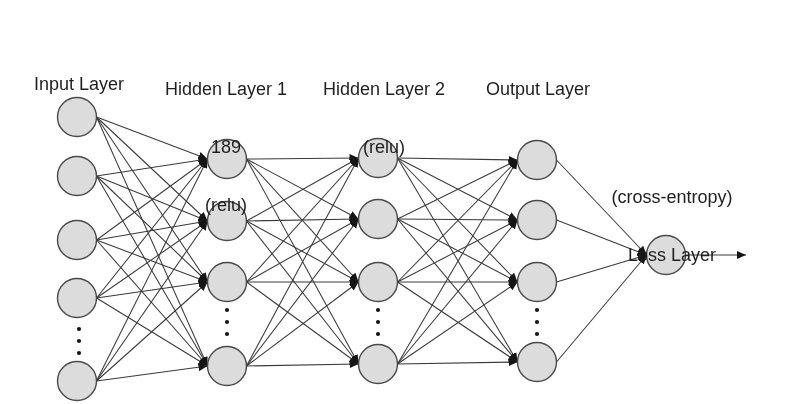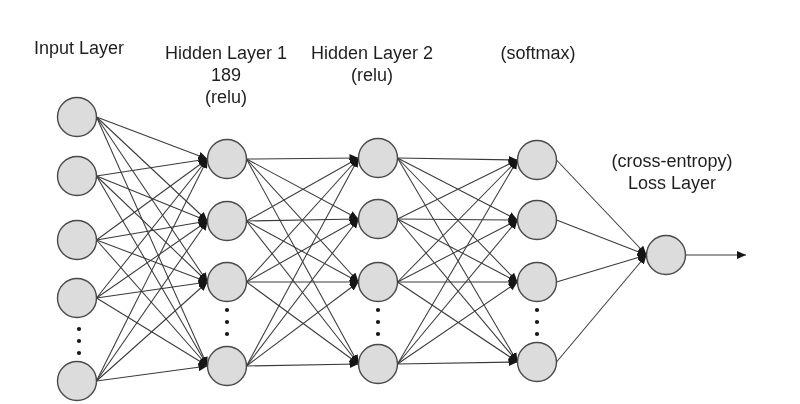--- a/index.html
+++ b/index.html
@@ -21,21 +21,21 @@
     top: 0;
   }
   .layer-label {
     position: absolute;
     text-align: center;
     font-size: 18px;
     line-height: 22px;
     color: #1f1f1f;
     white-space: nowrap;
   }
-  .layer-label div { width: 100%; }
+  .layer-label div { width: 100%; margin-top: 36px; }
 </style>
 </head>
 <body>
 
 <div class="canvas">
 
   <svg id="net-svg" width="800" height="404" viewBox="0 0 800 404">
       <defs>
         <marker id="ah" markerWidth="9" markerHeight="8" refX="9" refY="4" orient="auto" markerUnits="userSpaceOnUse">
           <path d="M0,0 L9,4 L0,8 z" fill="#161616"></path>
@@ -133,27 +133,27 @@
   <div class="layer-label" style="left:-1px; top:37px; width:160px;">
     <div>Input Layer</div>
   </div>
 
   <div class="layer-label" style="left:146px; top:42px; width:160px;text-align:center;">
     <div>Hidden Layer 1</div>
     <div>189</div>
     <div>(relu)</div>
   </div>
 
-  <div class="layer-label" style="left:292px; top:42px; width:160px;">
+  <div class="layer-label" style="left:304px; top:42px; width:160px;">
     <div>Hidden Layer 2</div>
     <div>(relu)</div>
   </div>
 
   <div class="layer-label" style="left:458px; top:42px; width:160px;">
-    <div>(softmax)</div>
+    <div>Output Layer</div>
   </div>
 
   <div class="layer-label" style="left:592px; top:150px; width:160px;">
     <div>(cross-entropy)</div>
     <div>Loss Layer</div>
   </div>
 
 </div>
 
 </body></html>

